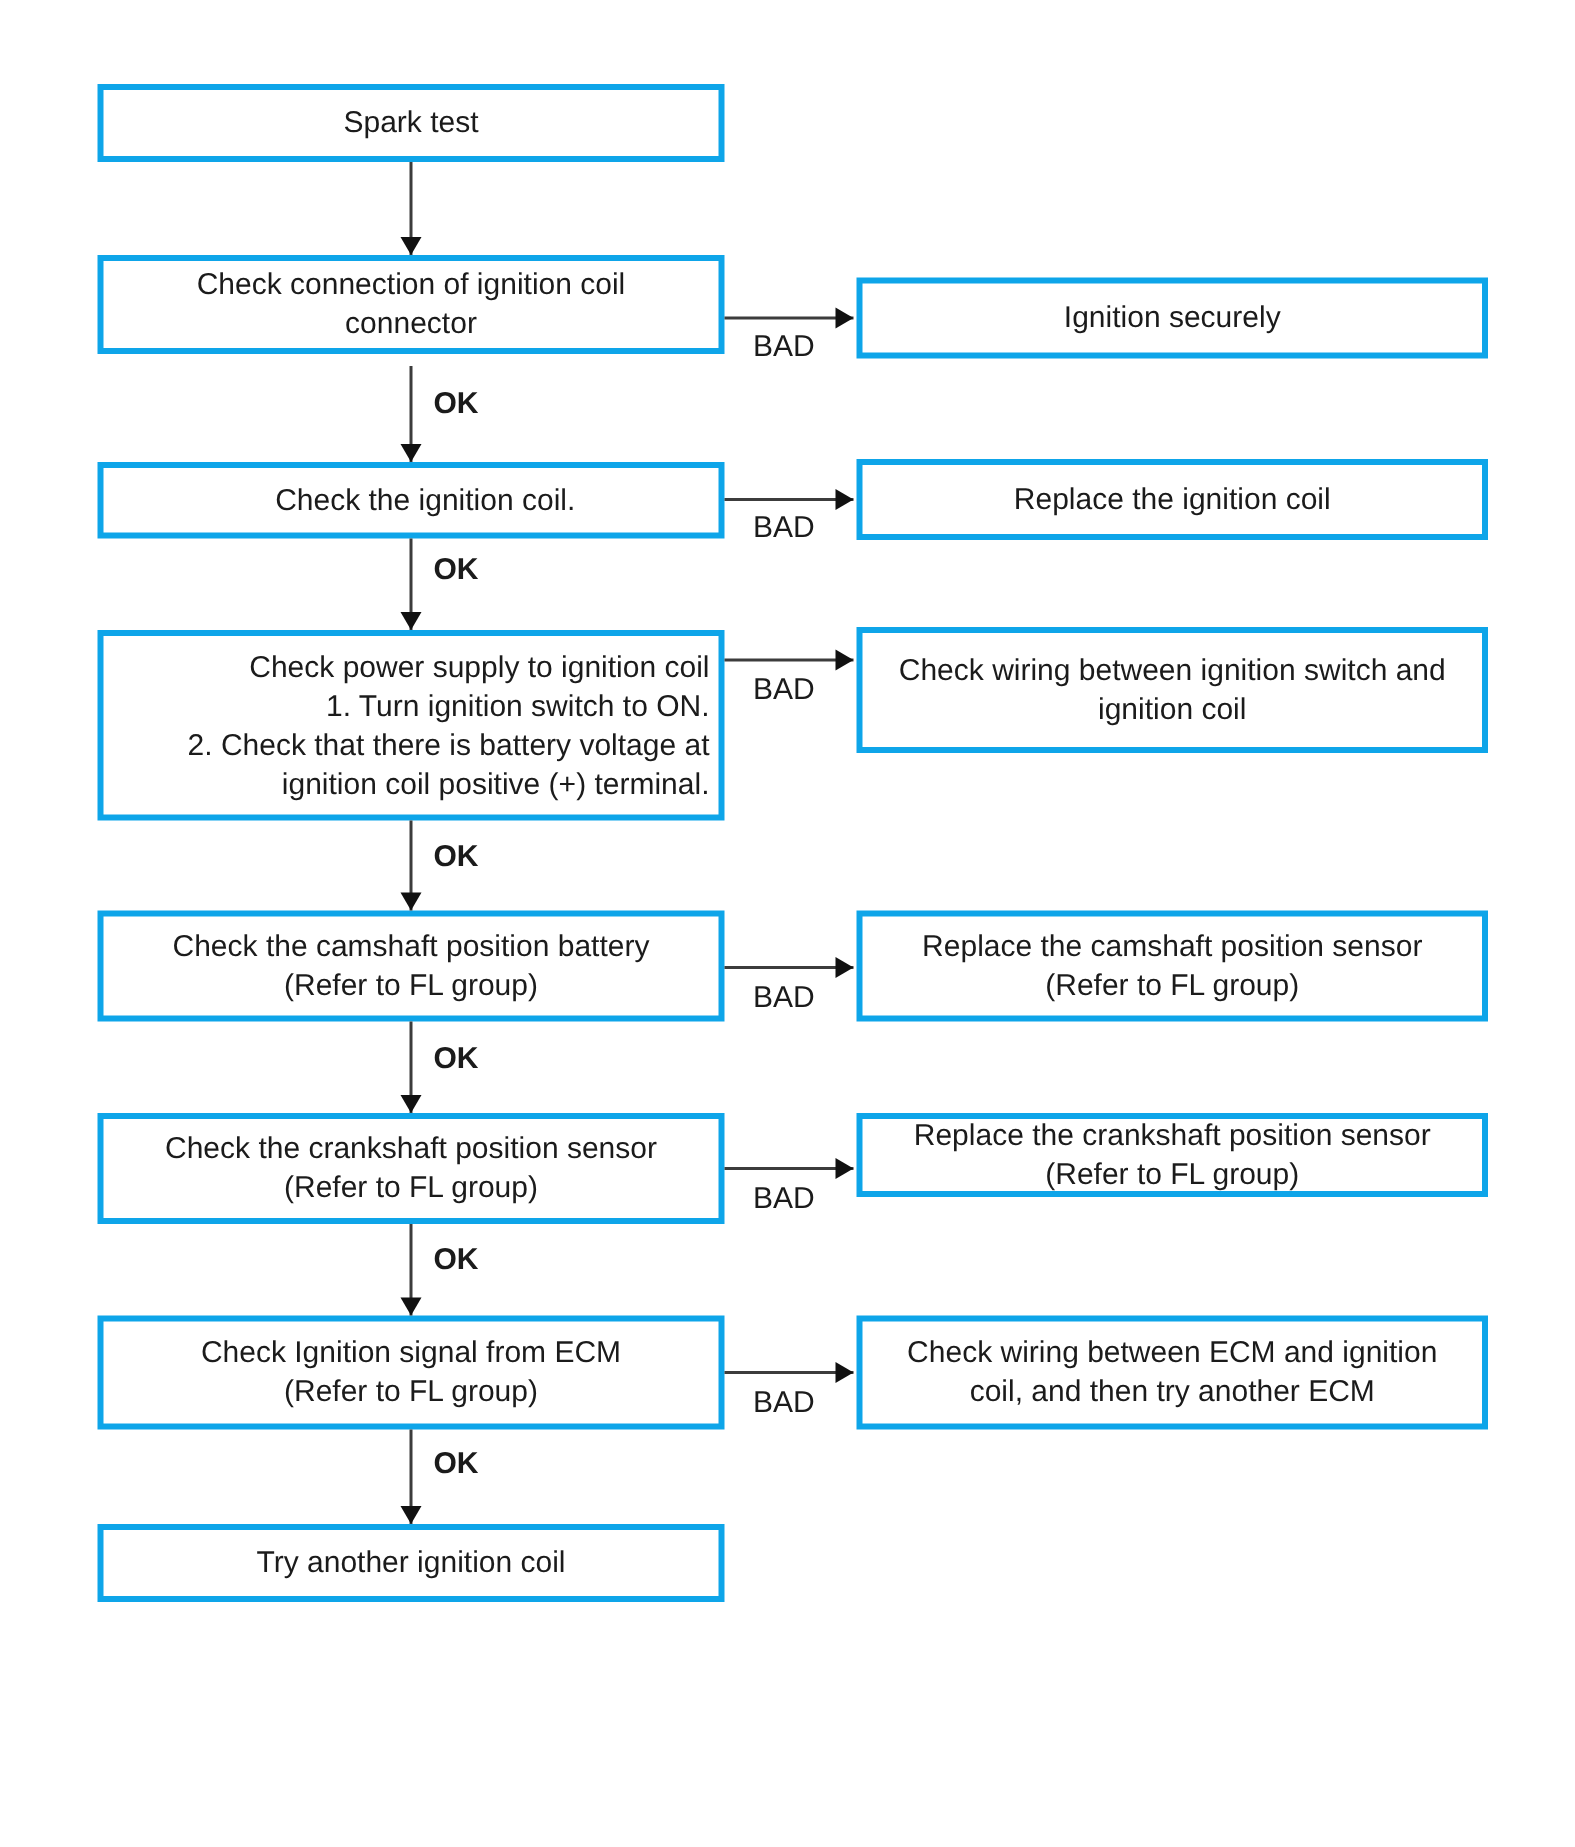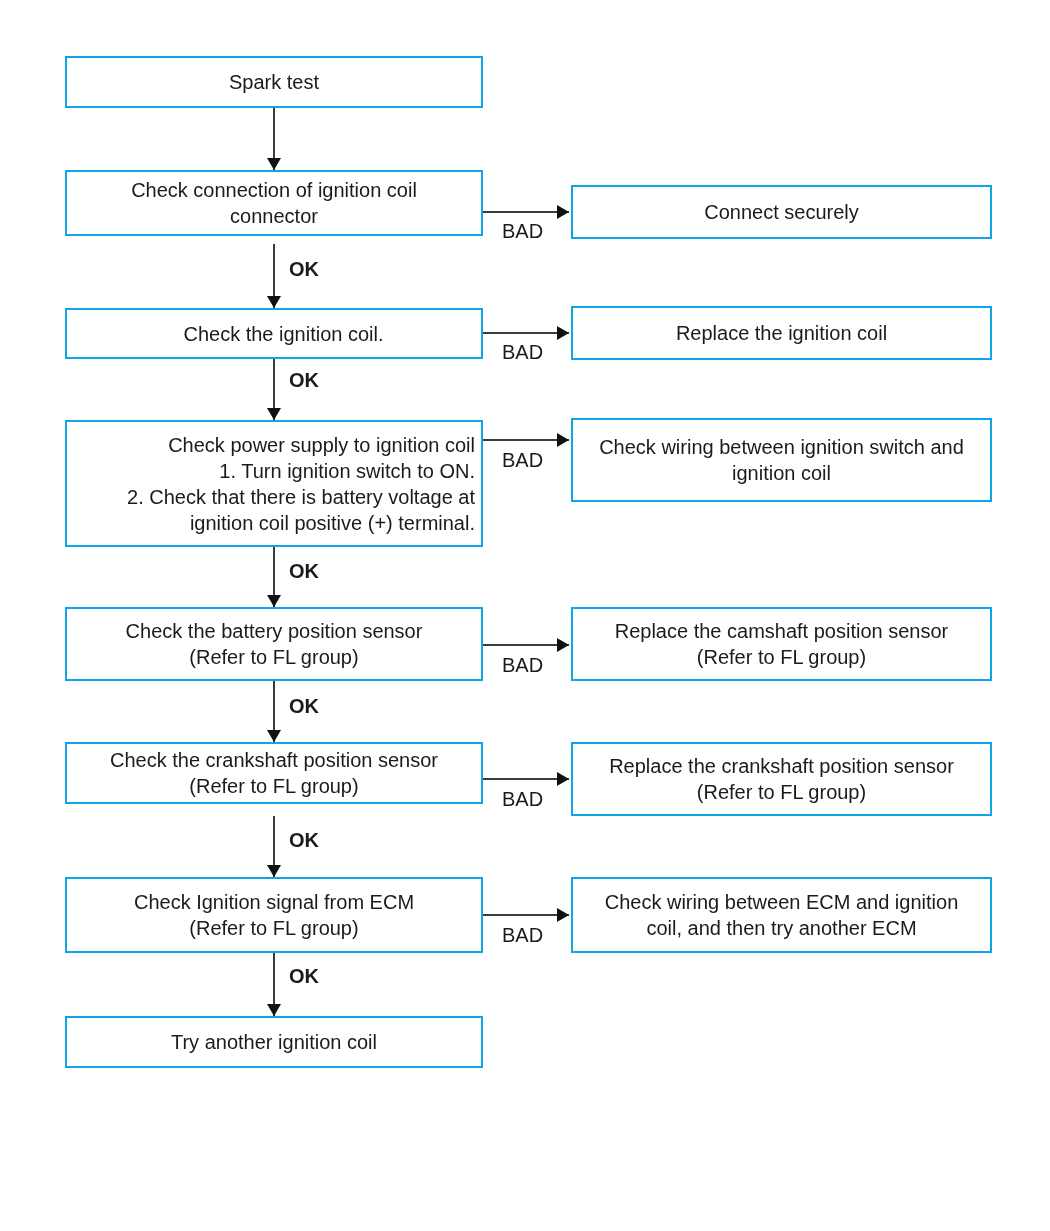--- a/index.html
+++ b/index.html
@@ -12,21 +12,21 @@
     position: relative;
     width: 1050px;
     height: 1231px;
     background: #ffffff;
     color: #1b1b1b;
     overflow: hidden;
   }
   .box {
     position: absolute;
     box-sizing: border-box;
-    border: 2px solid #0ea5e9;
+    border: 4px solid #0ea5e9;
     background: #ffffff;
     display: flex;
     flex-direction: column;
     justify-content: center;
     align-items: center;
     text-align: center;
     font-size: 20px;
     line-height: 26px;
     color: #1b1b1b;
   }
@@ -102,57 +102,57 @@
   </div>
 
   <div class="box left-col align-left" style="top:420px; height:127px;">
     <div>Check power supply to ignition coil</div>
     <div>1. Turn ignition switch to ON.</div>
     <div>2. Check that there is battery voltage at</div>
     <div class="hang-indent">ignition coil positive (+) terminal.</div>
   </div>
 
   <div class="box left-col" style="top:607px; height:74px;">
-    <div>Check the battery position sensor</div>
+    <div>Check the camshaft position battery</div>
     <div>(Refer to FL group)</div>
   </div>
 
-  <div class="box left-col" style="top:742px; height:62px;">
+  <div class="box left-col" style="top:742px; height:74px;">
     <div>Check the crankshaft position sensor</div>
     <div>(Refer to FL group)</div>
   </div>
 
   <div class="box left-col" style="top:877px; height:76px;">
     <div>Check Ignition signal from ECM</div>
     <div>(Refer to FL group)</div>
   </div>
 
   <div class="box left-col" style="top:1016px; height:52px;">
     <div>Try another ignition coil</div>
   </div>
 
   <div class="box right-col" style="top:185px; height:54px;">
-    <div>Connect securely</div>
+    <div>Ignition securely</div>
   </div>
 
   <div class="box right-col" style="top:306px; height:54px;">
     <div>Replace the ignition coil</div>
   </div>
 
   <div class="box right-col" style="top:418px; height:84px;">
     <div>Check wiring between ignition switch and</div>
     <div>ignition coil</div>
   </div>
 
   <div class="box right-col" style="top:607px; height:74px;">
     <div>Replace the camshaft position sensor</div>
     <div>(Refer to FL group)</div>
   </div>
 
-  <div class="box right-col" style="top:742px; height:74px;">
+  <div class="box right-col" style="top:742px; height:56px;">
     <div>Replace the crankshaft position sensor</div>
     <div>(Refer to FL group)</div>
   </div>
 
   <div class="box right-col" style="top:877px; height:76px;">
     <div>Check wiring between ECM and ignition</div>
     <div>coil, and then try another ECM</div>
   </div>
 
   <div class="varrow" style="top:108px; height:62px;"></div>

